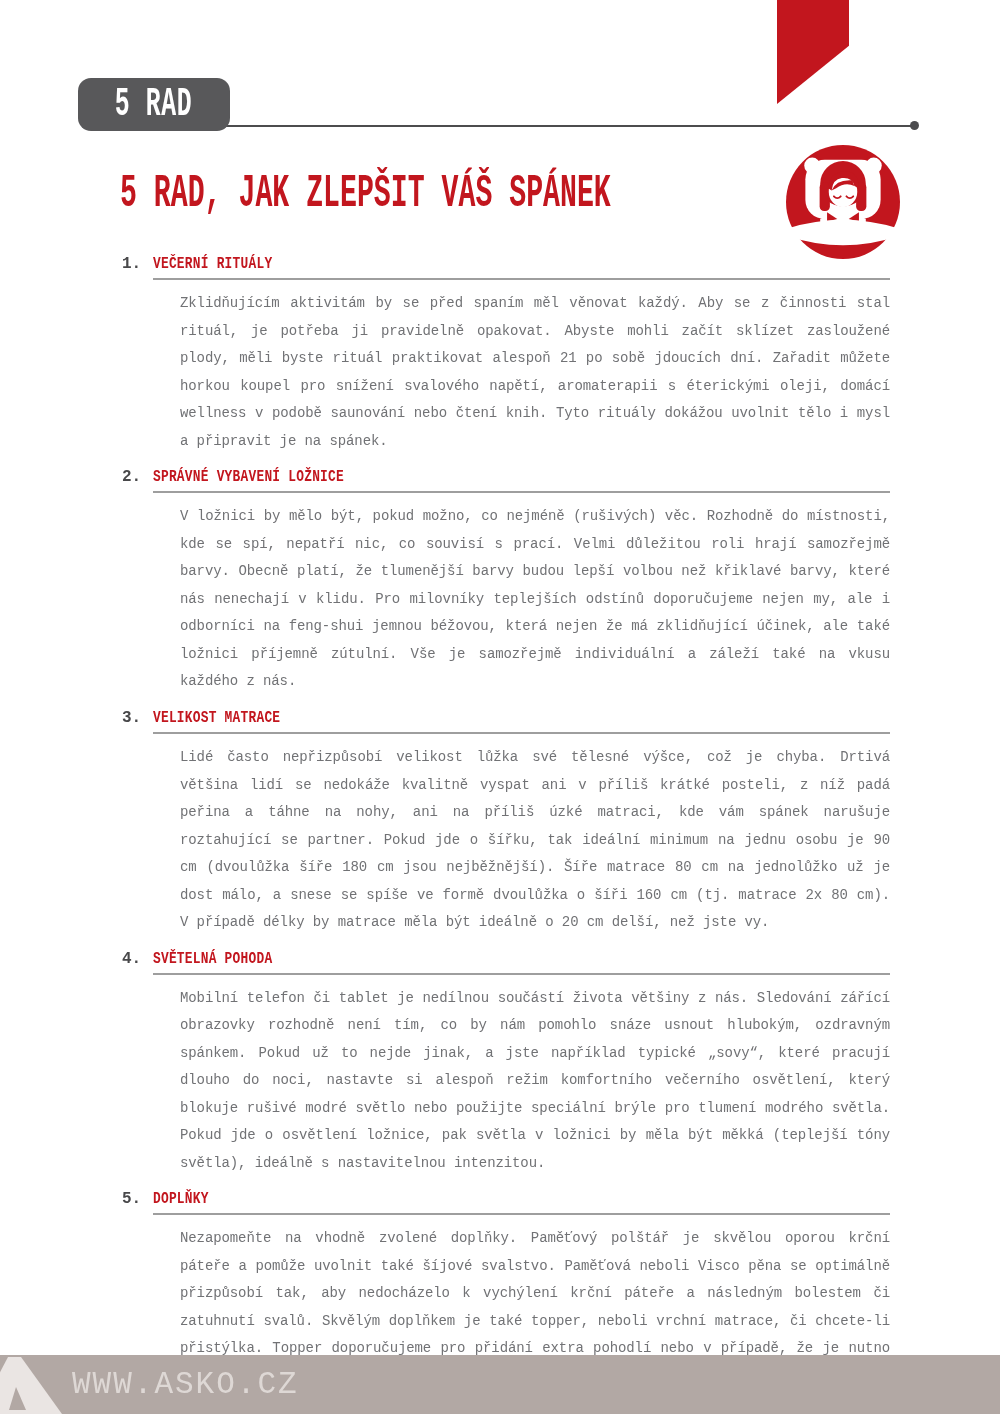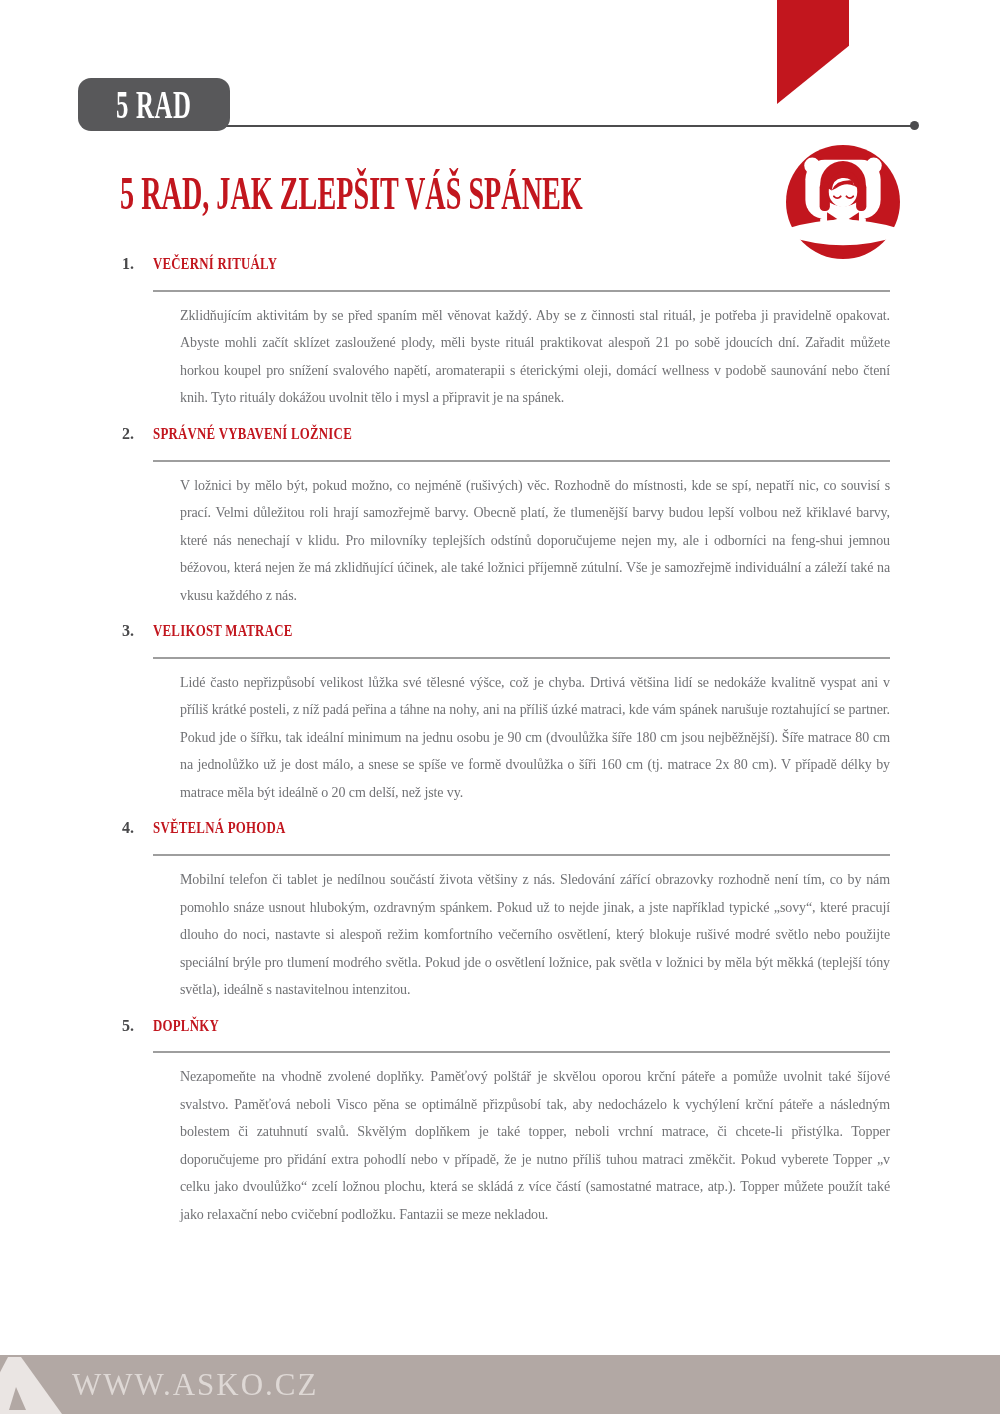--- a/index.html
+++ b/index.html
@@ -1,19 +1,19 @@
 <!DOCTYPE html>
 <html><head>
 <meta charset="utf-8">
 <style>
   html,body{margin:0;padding:0;background:#ffffff;}
   .page{
     position:relative;width:1000px;height:1414px;margin:0 auto;
     background:#ffffff;overflow:hidden;
-    font-family:Liberation Serif, serif;
+    font-family:Liberation Mono, monospace;
   }
   
   .ribbon{
     position:absolute;left:777px;top:0;width:72px;height:104px;
     background:#c2161e;
     clip-path:polygon(0 0,100% 0,100% 44%,0 100%);
   }
   
   .badge{
     position:absolute;left:78px;top:78px;width:152px;height:53px;
@@ -33,21 +33,21 @@
     color:#c2161e;font-size:47px;font-weight:bold;line-height:1;white-space:nowrap;text-align:center;
   }
   .title span{display:inline-block;transform:scaleX(0.6);transform-origin:0 50%;}
   
   .sleep-icon{position:absolute;left:786px;top:145px;width:114px;height:114px;}
   
   .sections{position:absolute;left:122px;top:254px;width:768px;}
   .sec{margin:0 0 12px 0;}
   .sec-head{display:flex;align-items:baseline;}
   .sec-num{flex:0 0 31px;font-size:16px;font-weight:bold;color:#48484a;}
-  .sec-title-wrap{flex:1;border-bottom:2px solid #9e9e9e;padding-bottom:16px;line-height:1.2;}
+  .sec-title-wrap{flex:1;border-bottom:2px solid #9e9e9e;padding-bottom:4px;line-height:1.2;}
   .sec-title{
     color:#c2161e;font-size:16.5px;font-weight:bold;white-space:nowrap;
     display:inline-block;transform:scaleX(0.78);transform-origin:0 50%;letter-spacing:0.3px;
   }
   .sec-body{
     margin:10px 0 0 58px;text-align:justify;
     font-size:14px;line-height:27.5px;color:#717275;
     letter-spacing:-0.1px;
   }
   

